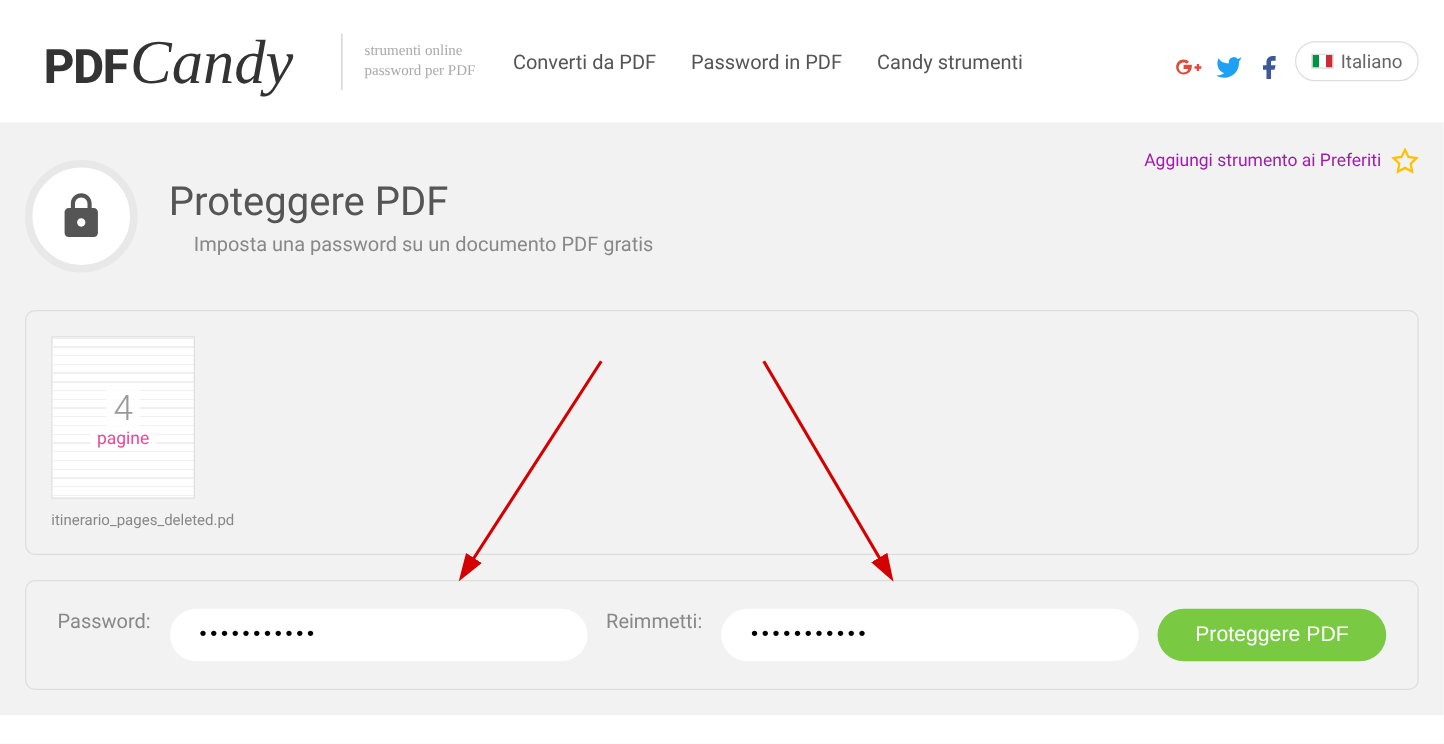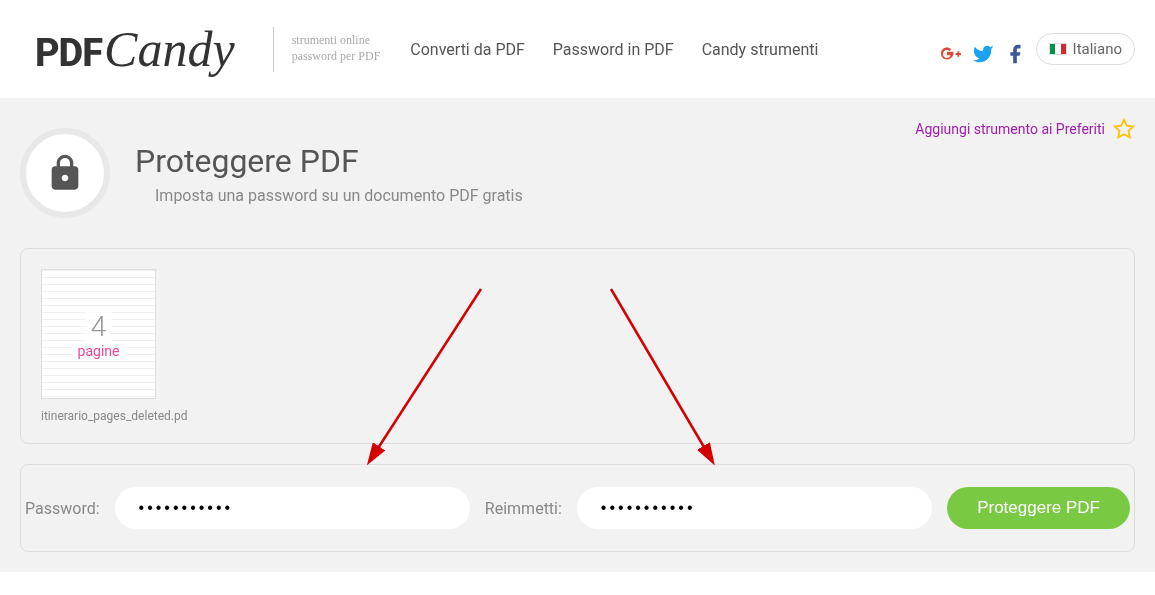--- a/index.html
+++ b/index.html
@@ -208,23 +208,22 @@
       margin-top: 10px;
       white-space: nowrap;
       overflow: hidden;
       text-overflow: clip;
       width: 150px;
     }
     .password-panel {
       background: #f2f2f2;
       border: 1px solid #ddd;
       border-radius: 8px;
-      padding: 22px 4px;
-      display: flex;
-      align-items: center;
+      padding: 22px 25px;
+      display: flex;
       gap: 15px;
     }
     .field-label {
       font-size: 16px;
       color: #888;
     }
     .password-input {
       flex: 1;
       height: 42px;
       border: none;

